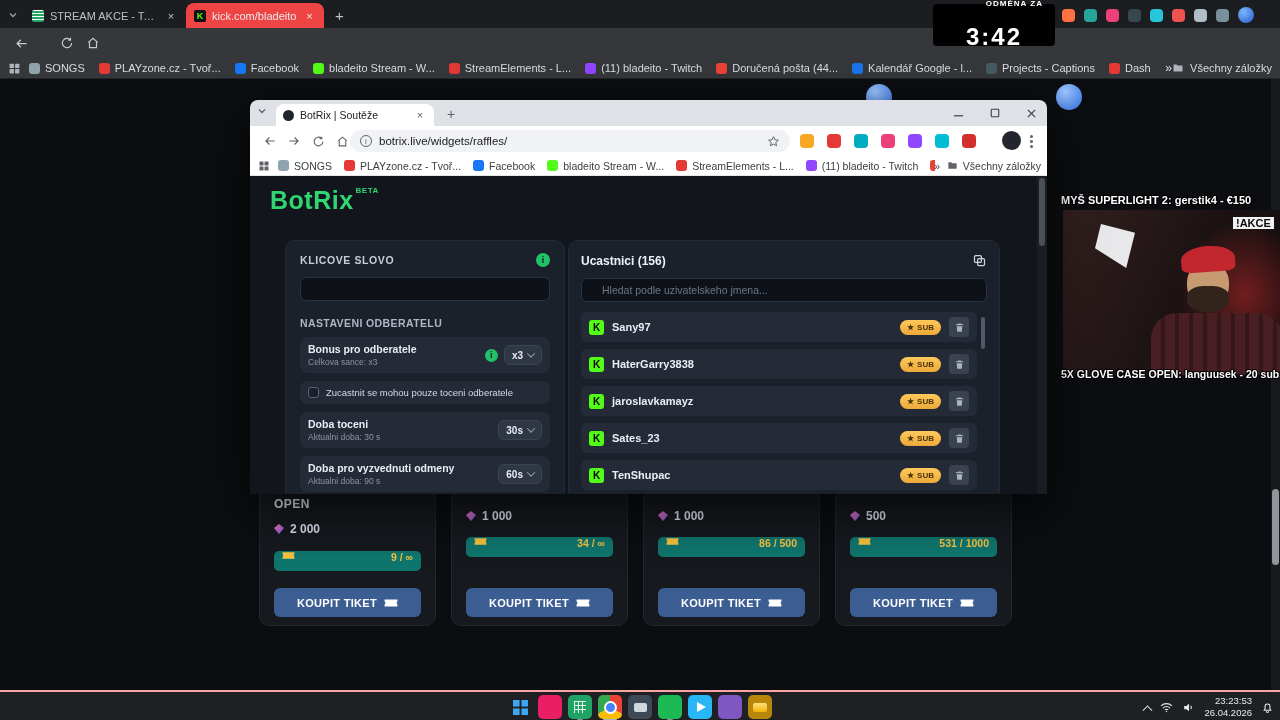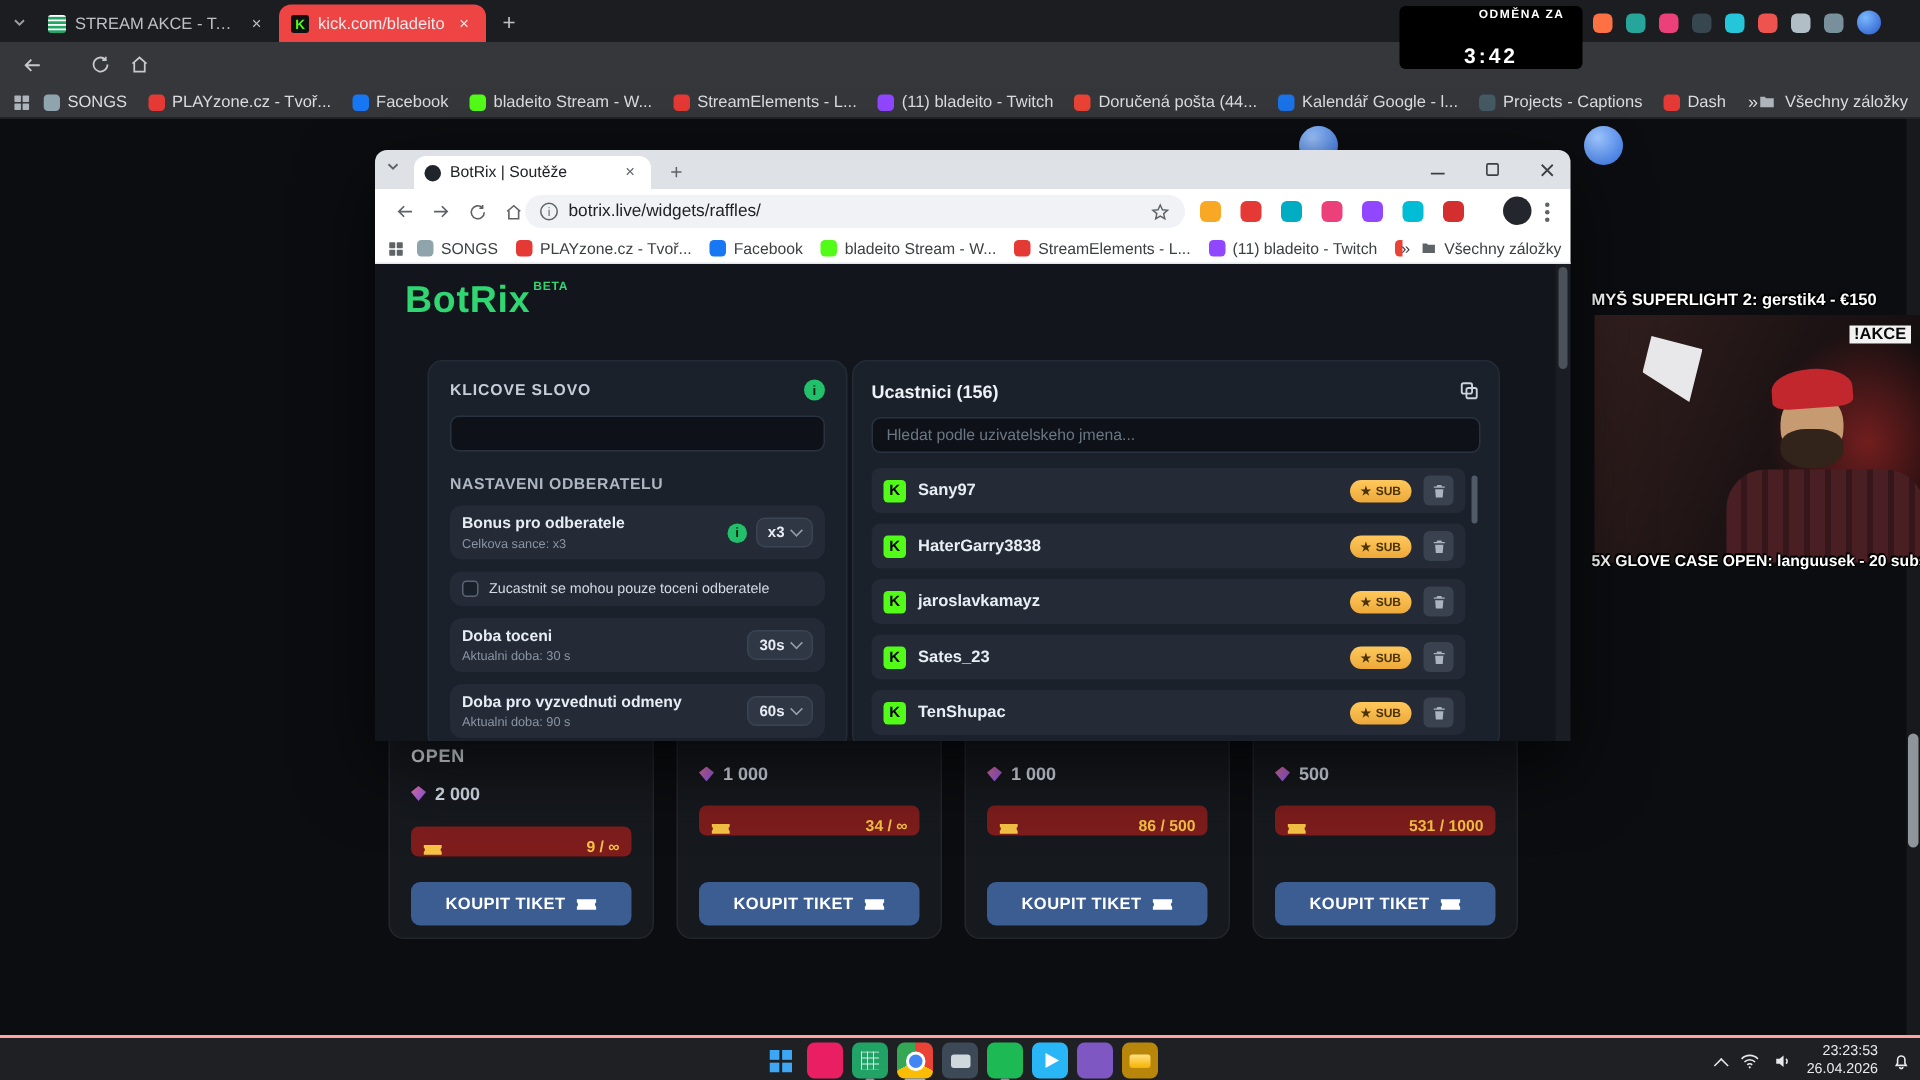--- a/index.html
+++ b/index.html
@@ -33,38 +33,38 @@
   .apps-ic{margin:0 8px 0 8px;color:#aeb4bb;flex:none}
   .bm-list{display:flex;gap:14px;align-items:center;overflow:hidden;white-space:nowrap;flex:1;min-width:0;margin-right:130px}
   .bm-item{display:flex;align-items:center;gap:5px;flex:none}
   .bm-ic{width:11px;height:11px;border-radius:3px;flex:none}
   .bm-ovf{position:absolute;right:108px;color:#dadce0;font-size:12px}
   .bm-all{position:absolute;right:8px;display:flex;align-items:center;gap:6px}
 
   
   .timer{position:absolute;left:933px;top:4px;width:122px;height:42px;background:#000;border-radius:4px;z-index:40;display:flex;flex-direction:column;align-items:center;justify-content:center;color:#fff}
   .timer-label{font-size:8px;font-weight:bold;letter-spacing:1px;align-self:flex-end;margin-right:12px}
-  .timer-value{font-size:14px;font-weight:bold;letter-spacing:2px;margin-top:15px}
+  .timer-value{font-size:24px;font-weight:bold;letter-spacing:2px;margin-top:15px}
   .overlay-ics{position:absolute;left:1062px;top:7px;display:flex;gap:9px;align-items:center;z-index:40}
   .ov-ic{width:13px;height:13px;border-radius:4px}
   .ov-avatar{width:16px;height:16px;border-radius:50%;background:radial-gradient(circle at 35% 30%,#7ab8ff,#2857c9)}
 
   
   .page{position:absolute;top:79px;left:0;right:0;bottom:30px;background:#0b0d10;z-index:1}
   .pg-avatar{position:absolute;width:26px;height:26px;border-radius:50%;background:radial-gradient(circle at 35% 30%,#9fc6ff,#2f6fe0)}
   .o-scroll{position:absolute;right:0;top:0;bottom:0;width:9px;background:#17191c}
   .o-thumb{position:absolute;right:1px;top:410px;width:7px;height:76px;background:#8f959b;border-radius:4px}
 
   .shop{position:absolute;left:259px;top:351px;display:flex;gap:15px}
   .shop-card{position:relative;width:177px;height:196px;background:#16191e;border:1px solid #23272d;border-radius:10px}
   .sc-title{position:absolute;top:66px;left:14px;font-size:12px;font-weight:bold;color:#e7ecf2;letter-spacing:.5px}
   .sc-price{position:absolute;top:78px;left:14px;display:flex;align-items:center;gap:6px;font-size:12px;font-weight:bold;color:#dfe7f3}
   .shop-card:first-child .sc-price{top:91px}
   .sc-gem{width:10px;height:10px;background:linear-gradient(135deg,#ff7ab6,#8a5cf6);clip-path:polygon(50% 0,100% 40%,50% 100%,0 40%);flex:none}
-  .sc-pill{position:absolute;top:106px;left:14px;right:14px;height:20px;background:#7f1d1d;border-radius:5px;display:flex;align-items:flex-end;padding:0 8px;color:#f6c344}
+  .sc-pill{position:absolute;top:106px;left:14px;right:14px;height:20px;background:#0f766e;border-radius:5px;display:flex;align-items:flex-start;padding:0 8px;color:#f6c344}
   .shop-card:first-child .sc-pill{top:120px}
   .sc-pill-val{margin-left:auto;font-size:10.5px;font-weight:bold;color:#f6c344}
   .sc-btn{position:absolute;top:157px;left:14px;right:14px;height:29px;background:#3b5d92;border-radius:6px;display:flex;align-items:center;justify-content:center;gap:7px;color:#fff;font-size:11px;font-weight:bold;letter-spacing:.3px;cursor:pointer}
 
   
   .banner{position:absolute;color:#fff;font-weight:bold;font-size:11px;white-space:nowrap;overflow:hidden;width:219px;
     text-shadow:-1px 0 #000,1px 0 #000,0 -1px #000,0 1px #000,1px 1px #000,-1px -1px #000;z-index:5}
   .banner-top{left:1061px;top:115px}
   .banner-bottom{left:1061px;top:289px;font-size:10.5px}
   .webcam{position:absolute;left:1063px;top:131px;width:217px;height:165px;background:linear-gradient(115deg,#33201f 0%,#1c1213 55%,#0e0a0b 100%);overflow:hidden;z-index:4}
@@ -123,21 +123,21 @@
   .set-row .info{width:13px;height:13px;margin-right:6px}
   .sel{height:20px;background:#2f3745;border:1px solid #3a4452;border-radius:6px;display:flex;align-items:center;gap:5px;padding:0 7px;font-size:10px;font-weight:bold;color:#e8edf4;cursor:pointer;flex:none}
   .chev{width:6px;height:6px;border-right:1.5px solid #98a1ae;border-bottom:1.5px solid #98a1ae;transform:rotate(45deg) translate(-1px,-1px)}
   .cb-row{margin-top:8px;background:#242b37;border-radius:8px;padding:6px 8px;display:flex;align-items:center;gap:7px}
   .cb{width:11px;height:11px;border:1px solid #5a6472;border-radius:3px;background:#1a2029;flex:none;cursor:pointer}
   .cb-label{font-size:9.5px;color:#d5dbe4}
 
   .pt-panel{left:318px;top:64px;width:432px;height:260px;padding:12px}
   .pt-title{font-size:12px;font-weight:bold;color:#eef2f7}
   .copy-ic{color:#cdd4dd}
-  .pt-search{margin-top:10px;width:100%;height:24px;background:#0e1218;border:1px solid #2a3240;border-radius:6px;color:#dfe5ec;font-size:10.5px;padding:0 9px;outline:none}
+  .pt-search{margin-top:10px;width:100%;height:24px;background:#0e1218;border:1px solid #2a3240;border-radius:6px;color:#dfe5ec;font-size:10.5px;padding:0 20px;outline:none}
   .pt-search::placeholder{color:#6b7684}
   .pt-list{margin-top:10px;display:flex;flex-direction:column;gap:7px;padding-right:10px}
   .pt-row{height:30px;background:#242b37;border-radius:6px;display:flex;align-items:center;gap:8px;padding:0 8px;flex:none}
   .kick-k{width:15px;height:15px;border-radius:3px;background:#53fc18;color:#000;font-size:10px;font-weight:bold;display:flex;align-items:center;justify-content:center;flex:none}
   .kick-k::after{content:"K"}
   .pt-name{font-size:11px;font-weight:bold;color:#e9eef5}
   .sub-badge{margin-left:auto;height:15px;background:linear-gradient(180deg,#ffc85c,#eda93a);border-radius:8px;display:flex;align-items:center;gap:3px;padding:0 7px;font-size:8px;font-weight:bold;color:#4a3405}
   .sub-badge::before{content:"★";font-size:8px}
   .trash{width:20px;height:20px;background:#3a4250;border-radius:4px;display:flex;align-items:center;justify-content:center;color:#aab3c0;cursor:pointer;flex:none}
   .pt-thumb{position:absolute;right:14px;top:76px;width:4px;height:32px;background:#505a68;border-radius:2px}

